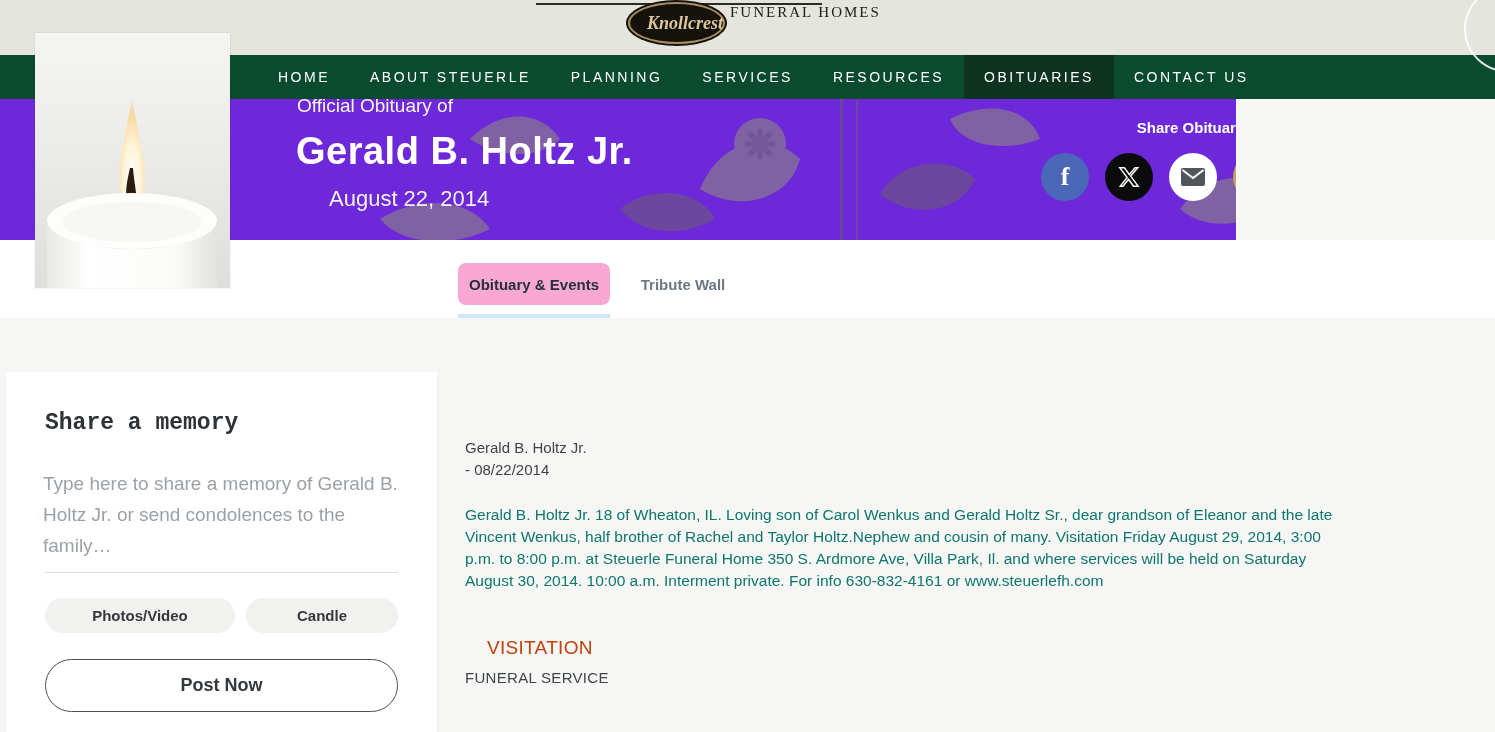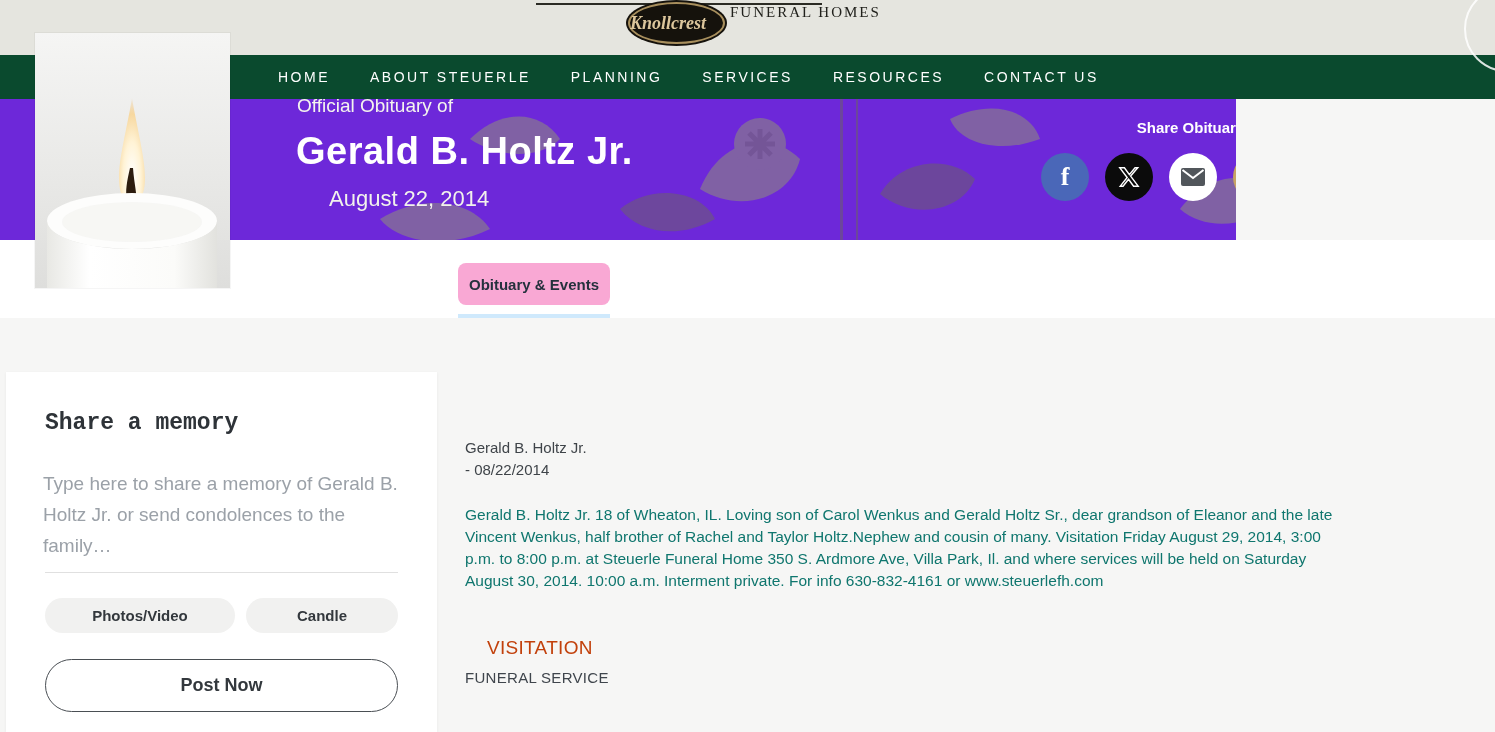--- a/index.html
+++ b/index.html
@@ -20,21 +20,21 @@
   .logo-rule {
     position: absolute; left: 536px; top: 3px; width: 286px; height: 2px;
     background: #2b2b24;
   }
   .logo-oval {
     position: absolute; left: 628px; top: 2px; width: 97px; height: 42px;
     background: #15120c;
     border: 2px solid #a88f5d;
     box-shadow: 0 0 0 2px #15120c;
     border-radius: 50%;
-    display: flex; align-items: center; justify-content: flex-start;
+    display: flex; align-items: center; justify-content: flex-end;
   }
   .logo-oval span {
     font-family: "Liberation Serif", serif;
     font-style: italic; font-weight: bold;
     color: #dcc69c; font-size: 18px;
   }
   .logo-wordmark {
     position: absolute; left: 730px; top: 4px;
     font-family: "Liberation Serif", serif;
     font-size: 15px; letter-spacing: 2px; color: #21211c;
@@ -207,20 +207,21 @@
     </div>
     <div class="logo-wordmark">FUNERAL HOMES</div>
   </div>
 
   <div class="nav">
     <div class="nav-item">HOME</div>
     <div class="nav-item">ABOUT STEUERLE</div>
     <div class="nav-item">PLANNING</div>
     <div class="nav-item">SERVICES</div>
     <div class="nav-item">RESOURCES</div>
+    <div class="nav-item active">OBITUARIES</div>
     <div class="nav-item">CONTACT US</div>
   </div>
 
   <div class="hero">
     <svg class="flora" width="1495" height="141" viewBox="0 0 1495 141">
       <g fill="#90907a" opacity="0.55">
         <path d="M470 40 C500 10 540 10 560 40 C540 60 500 60 470 40 Z"></path>
         <path d="M700 90 C720 40 770 30 800 60 C790 100 740 115 700 90 Z"></path>
         <path d="M380 120 C420 95 470 100 490 130 C450 150 400 145 380 120 Z"></path>
         <circle cx="760" cy="45" r="26"></circle>
@@ -300,20 +301,21 @@
     <rect width="195" height="255" fill="url(#photoBg)"></rect>
     <path d="M97 65 C91 100 84 125 84 145 C84 162 90 172 97 172 C104 172 110 162 110 145 C110 125 103 100 97 65 Z" fill="url(#flame)"></path>
     <path d="M95 135 C92 148 90 158 92 168 C94 176 99 178 101 172 C103 165 99 150 98 135 Z" fill="#2c1c0e"></path>
     <ellipse cx="97" cy="188" rx="85" ry="28" fill="#fdfdfc"></ellipse>
     <path d="M12 188 L12 255 L182 255 L182 188 C182 203 144 216 97 216 C50 216 12 203 12 188 Z" fill="url(#candleBody)"></path>
     <ellipse cx="97" cy="189" rx="70" ry="20" fill="#f4f4f1" opacity="0.7"></ellipse>
   </svg>
 
   <div class="tab-band">
     <div class="tab active">Obituary &amp; Events</div>
+    <div class="tab inactive">Tribute Wall</div>
     <div class="tab-underline"></div>
   </div>
 
   <div class="main-area">
 
     <div class="memory-card">
       <div class="memory-title">Share a memory</div>
       <textarea class="memory-input" placeholder="Type here to share a memory of Gerald B. Holtz Jr. or send condolences to the family…" style=""></textarea>
       <div class="memory-divider"></div>
       <button class="pill-btn pill-photos">Photos/Video</button>

